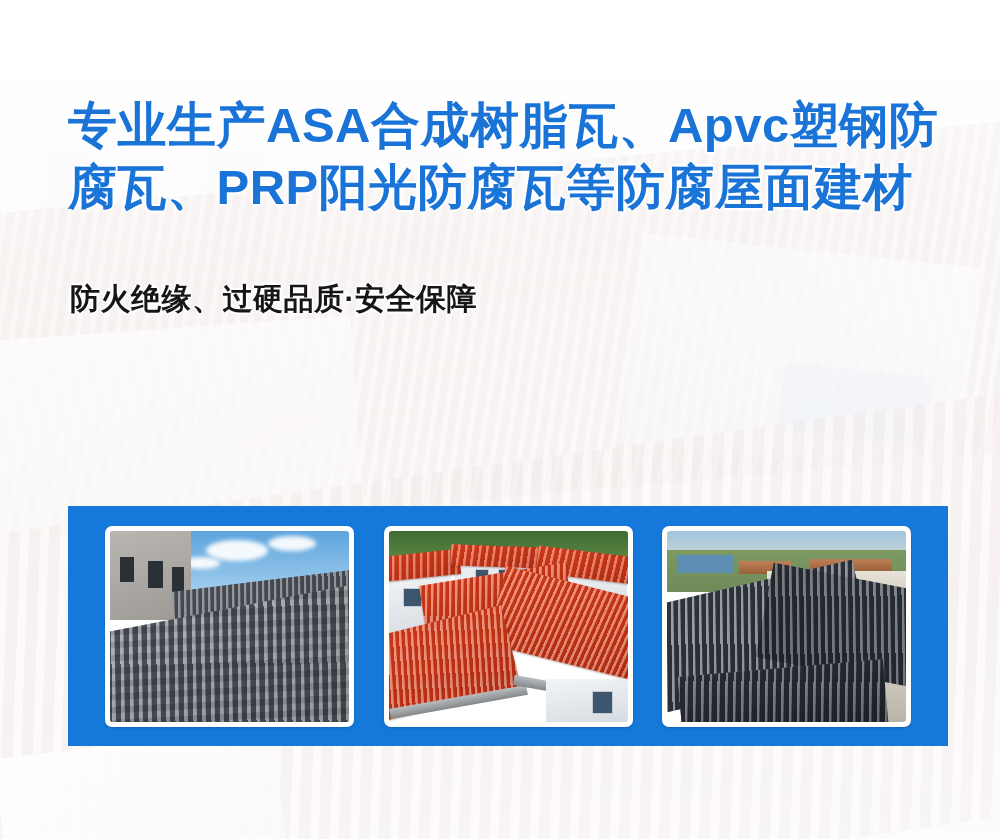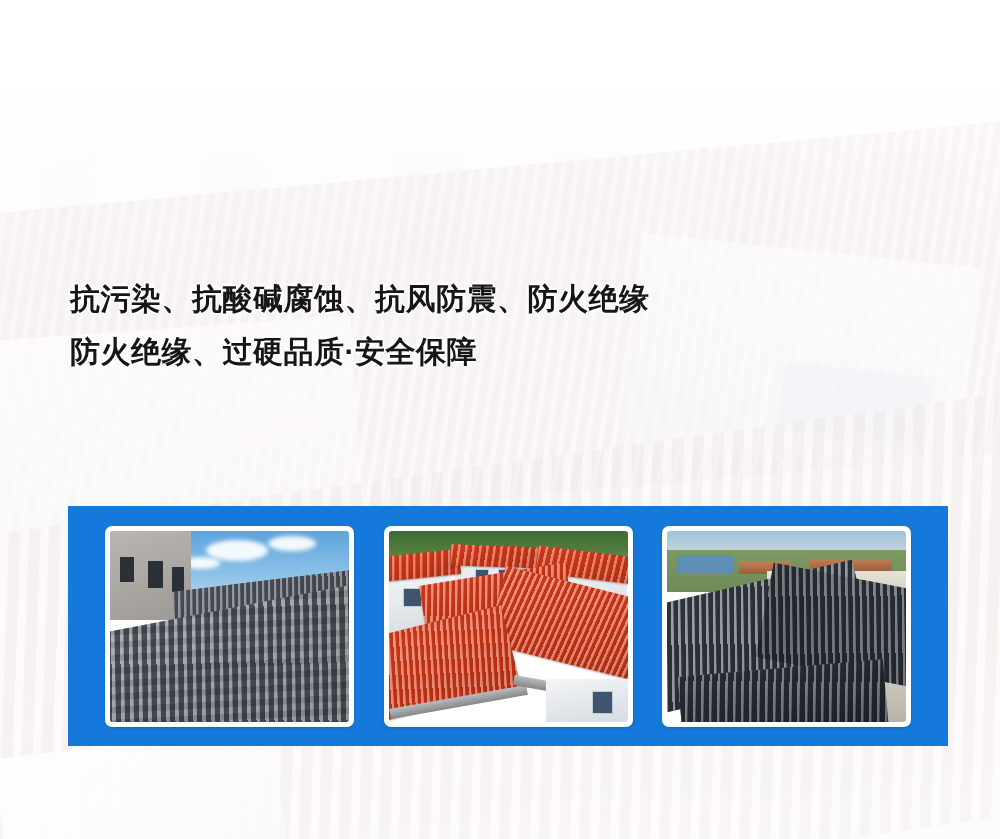--- a/index.html
+++ b/index.html
@@ -395,23 +395,24 @@
     <div class="bg-building-l"></div>
     <div class="bg-building-r"></div>
     <div class="bg-pool"></div>
     <div class="bg-roof-fg"></div>
     <div class="bg-eave-white"></div>
     <div class="bg-wash"></div>
   </div>
 
   <div class="content">
 
+    <div class="headline">专业生产ASA合成树脂瓦、Apvc塑钢防
+腐瓦、PRP阳光防腐瓦等防腐屋面建材</div>
 
     <div class="subhead">
-      <div class="sub-line">抗污染、抗酸碱腐蚀、抗风防震、防火绝缘</div>
       <div class="sub-line">防火绝缘、过硬品质·安全保障</div>
     </div>
 
     <div class="gallery">
 
       <div class="photo-frame">
         <div class="photo">
           <div class="p1-sky"></div>
           <div class="p1-cloud" style="left:40%;top:5%;width:26%;height:11%;"></div>
           <div class="p1-cloud" style="left:66%;top:3%;width:20%;height:8%;"></div>

